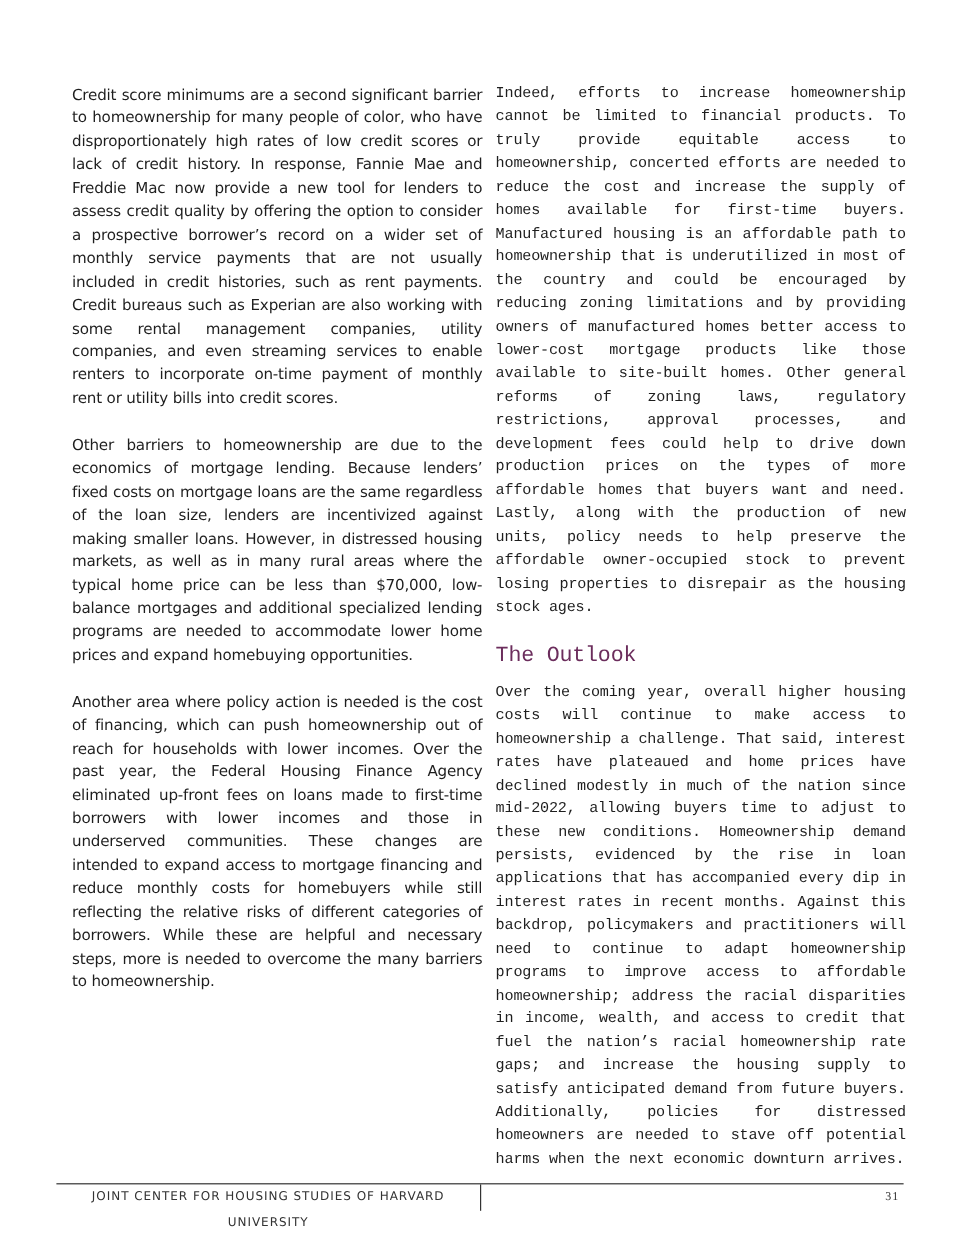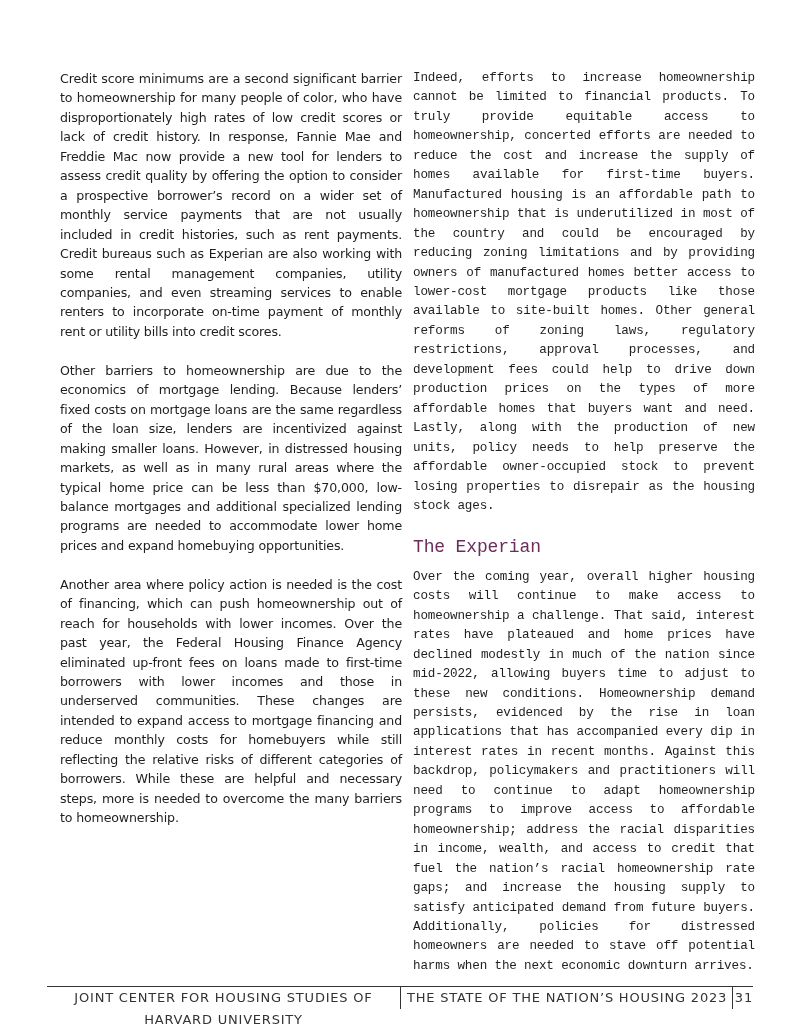--- a/index.html
+++ b/index.html
@@ -3,37 +3,36 @@
 <meta charset="utf-8">
 <style>
   html, body { margin:0; padding:0; background:#ffffff; }
   body { width:800px; height:1035px; position:relative; overflow:hidden; font-family:"DejaVu Sans", sans-serif; color:#1e1e1e; }
   .col { position:absolute; top:69px; width:342px; font-size:12.6px; line-height:19.45px; text-align:justify; letter-spacing:-0.15px; }
   .col-left { left:60px; }
   .col-right { left:413px;font-family:Liberation Mono, monospace; }
   .col p { margin:0 0 19.45px 0; }
   .heading { color:#6b2d5c; font-size:18px; font-weight:500; margin:16px 0 10px 0; line-height:22px; }
   .footer { position:absolute; left:47px; top:986px; width:706px; border-top:1.5px solid #333; height:22px; }
-  .foot-item { position:absolute; top:0; height:22px; font-size:13px; letter-spacing:0.8px; color:#333; line-height:22px; text-transform:uppercase; }
+  .foot-item { position:absolute; top:0; height:22px; font-size:10px; letter-spacing:0.8px; color:#333; line-height:22px; text-transform:uppercase; }
   .foot-left { left:0; width:353px; text-align:center; border-right:1.5px solid #333; }
   .foot-mid { left:355px; width:330px; text-align:center; border-right:1.5px solid #333; }
-  .foot-num { left:687px; width:19px; text-align:right; }
+  .foot-num { left:687px; width:19px; text-align:center;font-family:Liberation Serif, serif; }
 </style>
 </head>
 <body>
 
 <div class="col col-left">
   <p>Credit score minimums are a second significant barrier to homeownership for many people of color, who have disproportionately high rates of low credit scores or lack of credit history. In response, Fannie Mae and Freddie Mac now provide a new tool for lenders to assess credit quality by offering the option to consider a prospective borrower’s record on a wider set of monthly service payments that are not usually included in credit histories, such as rent payments. Credit bureaus such as Experian are also working with some rental management companies, utility companies, and even streaming services to enable renters to incorporate on-time payment of monthly rent or utility bills into credit scores.</p>
   <p>Other barriers to homeownership are due to the economics of mortgage lending. Because lenders’ fixed costs on mortgage loans are the same regardless of the loan size, lenders are incentivized against making smaller loans. However, in distressed housing markets, as well as in many rural areas where the typical home price can be less than $70,000, low-balance mortgages and additional specialized lending programs are needed to accommodate lower home prices and expand homebuying opportunities.</p>
   <p>Another area where policy action is needed is the cost of financing, which can push homeownership out of reach for households with lower incomes. Over the past year, the Federal Housing Finance Agency eliminated up-front fees on loans made to first-time borrowers with lower incomes and those in underserved communities. These changes are intended to expand access to mortgage financing and reduce monthly costs for homebuyers while still reflecting the relative risks of different categories of borrowers. While these are helpful and necessary steps, more is needed to overcome the many barriers to homeownership.</p>
 </div>
 
 <div class="col col-right">
   <p>Indeed, efforts to increase homeownership cannot be limited to financial products. To truly provide equitable access to homeownership, concerted efforts are needed to reduce the cost and increase the supply of homes available for first-time buyers. Manufactured housing is an affordable path to homeownership that is underutilized in most of the country and could be encouraged by reducing zoning limitations and by providing owners of manufactured homes better access to lower-cost mortgage products like those available to site-built homes. Other general reforms of zoning laws, regulatory restrictions, approval processes, and development fees could help to drive down production prices on the types of more affordable homes that buyers want and need. Lastly, along with the production of new units, policy needs to help preserve the affordable owner-occupied stock to prevent losing properties to disrepair as the housing stock ages.</p>
-  <div class="heading">The Experian</div>
+  <div class="heading">The Outlook</div>
   <p>Over the coming year, overall higher housing costs will continue to make access to homeownership a challenge. That said, interest rates have plateaued and home prices have declined modestly in much of the nation since mid-2022, allowing buyers time to adjust to these new conditions. Homeownership demand persists, evidenced by the rise in loan applications that has accompanied every dip in interest rates in recent months. Against this backdrop, policymakers and practitioners will need to continue to adapt homeownership programs to improve access to affordable homeownership; address the racial disparities in income, wealth, and access to credit that fuel the nation’s racial homeownership rate gaps; and increase the housing supply to satisfy anticipated demand from future buyers. Additionally, policies for distressed homeowners are needed to stave off potential harms when the next economic downturn arrives.</p>
 </div>
 
 <div class="footer">
   <div class="foot-item foot-left">Joint Center for Housing Studies of Harvard University</div>
-  <div class="foot-item foot-mid">The State of the Nation’s Housing 2023</div>
   <div class="foot-item foot-num">31</div>
 </div>
 
 </body></html>

